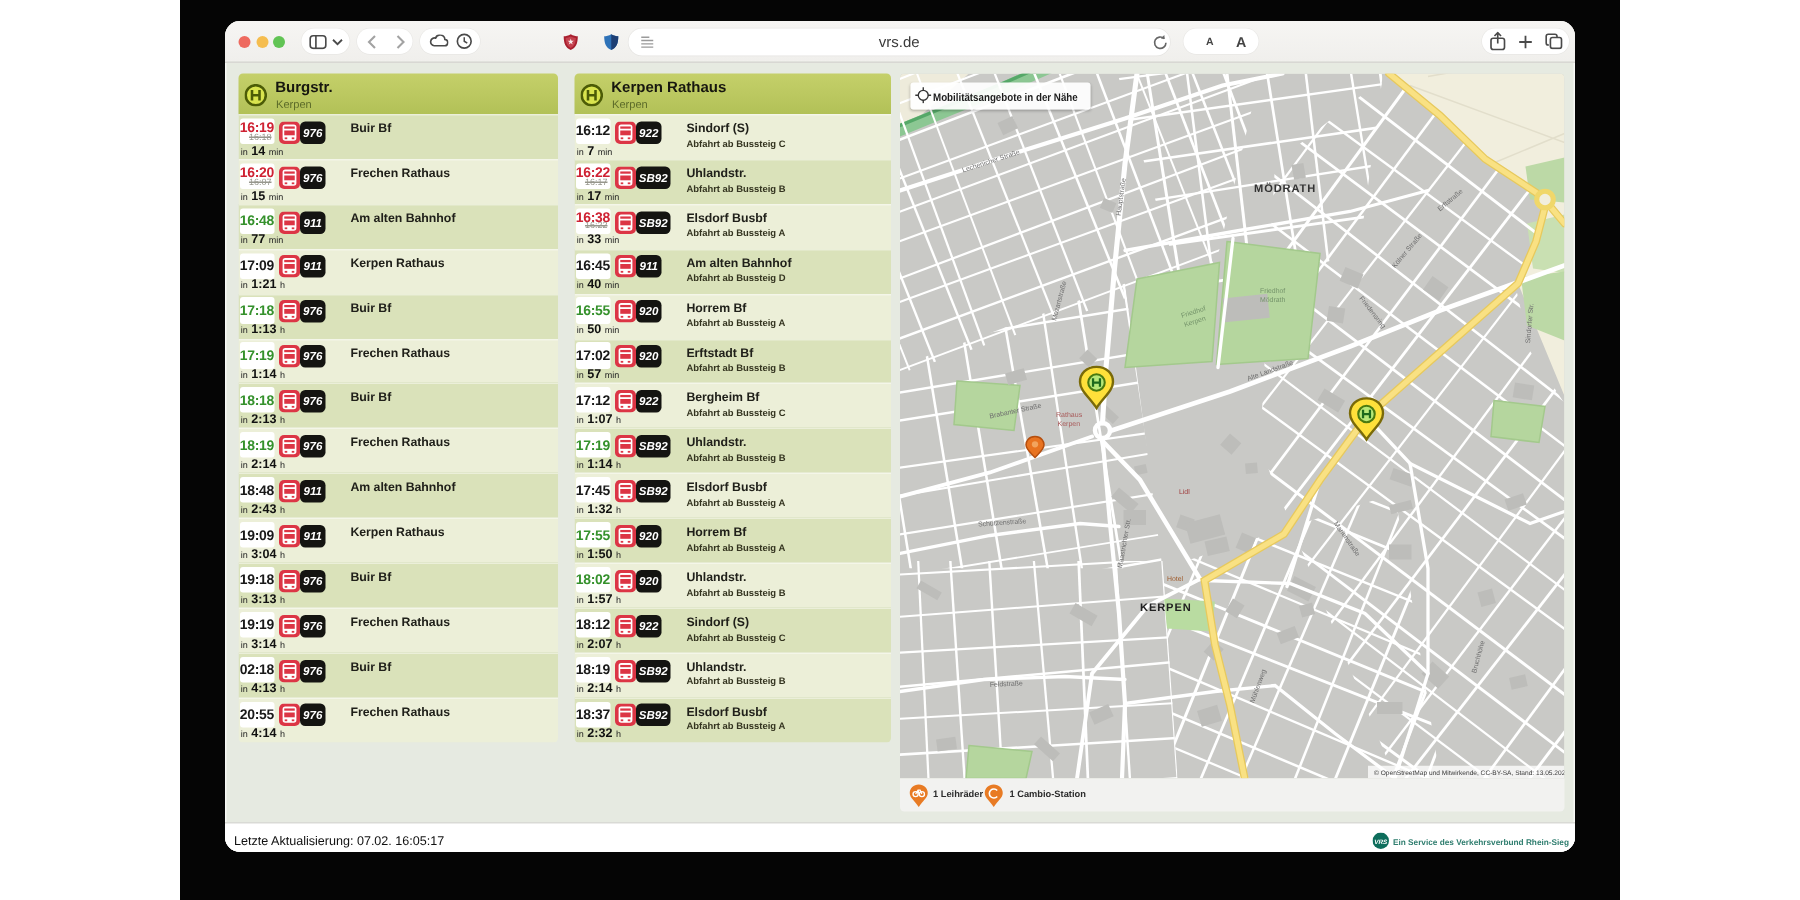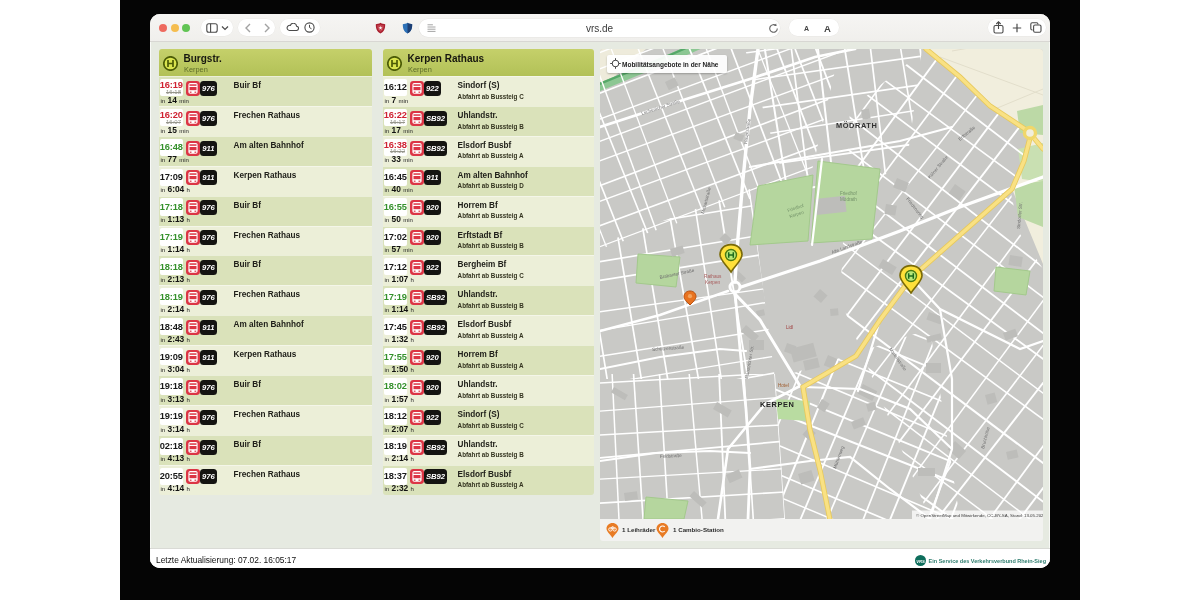--- a/index.html
+++ b/index.html
@@ -172,21 +172,21 @@
         </div>
 <div class="row l" style="top:89.7px">
           <div class="tbox">
             <span class="tm tb2">17:09</span>
           </div>
           <svg class="bus" width="14" height="15">
             <use href="#busico"></use>
           </svg>
           <span class="ln">911</span>
           <div class="dest">Kerpen Rathaus</div>
-          <div class="cd"><i>in</i> <b>6:04</b> <i>h</i></div>
+          <div class="cd"><i>in</i> <b>1:21</b> <i>h</i></div>
         </div>
 <div class="row d" style="top:119.6px">
           <div class="tbox">
             <span class="tm tg">17:18</span>
           </div>
           <svg class="bus" width="14" height="15">
             <use href="#busico"></use>
           </svg>
           <span class="ln">976</span>
           <div class="dest">Buir Bf</div>

